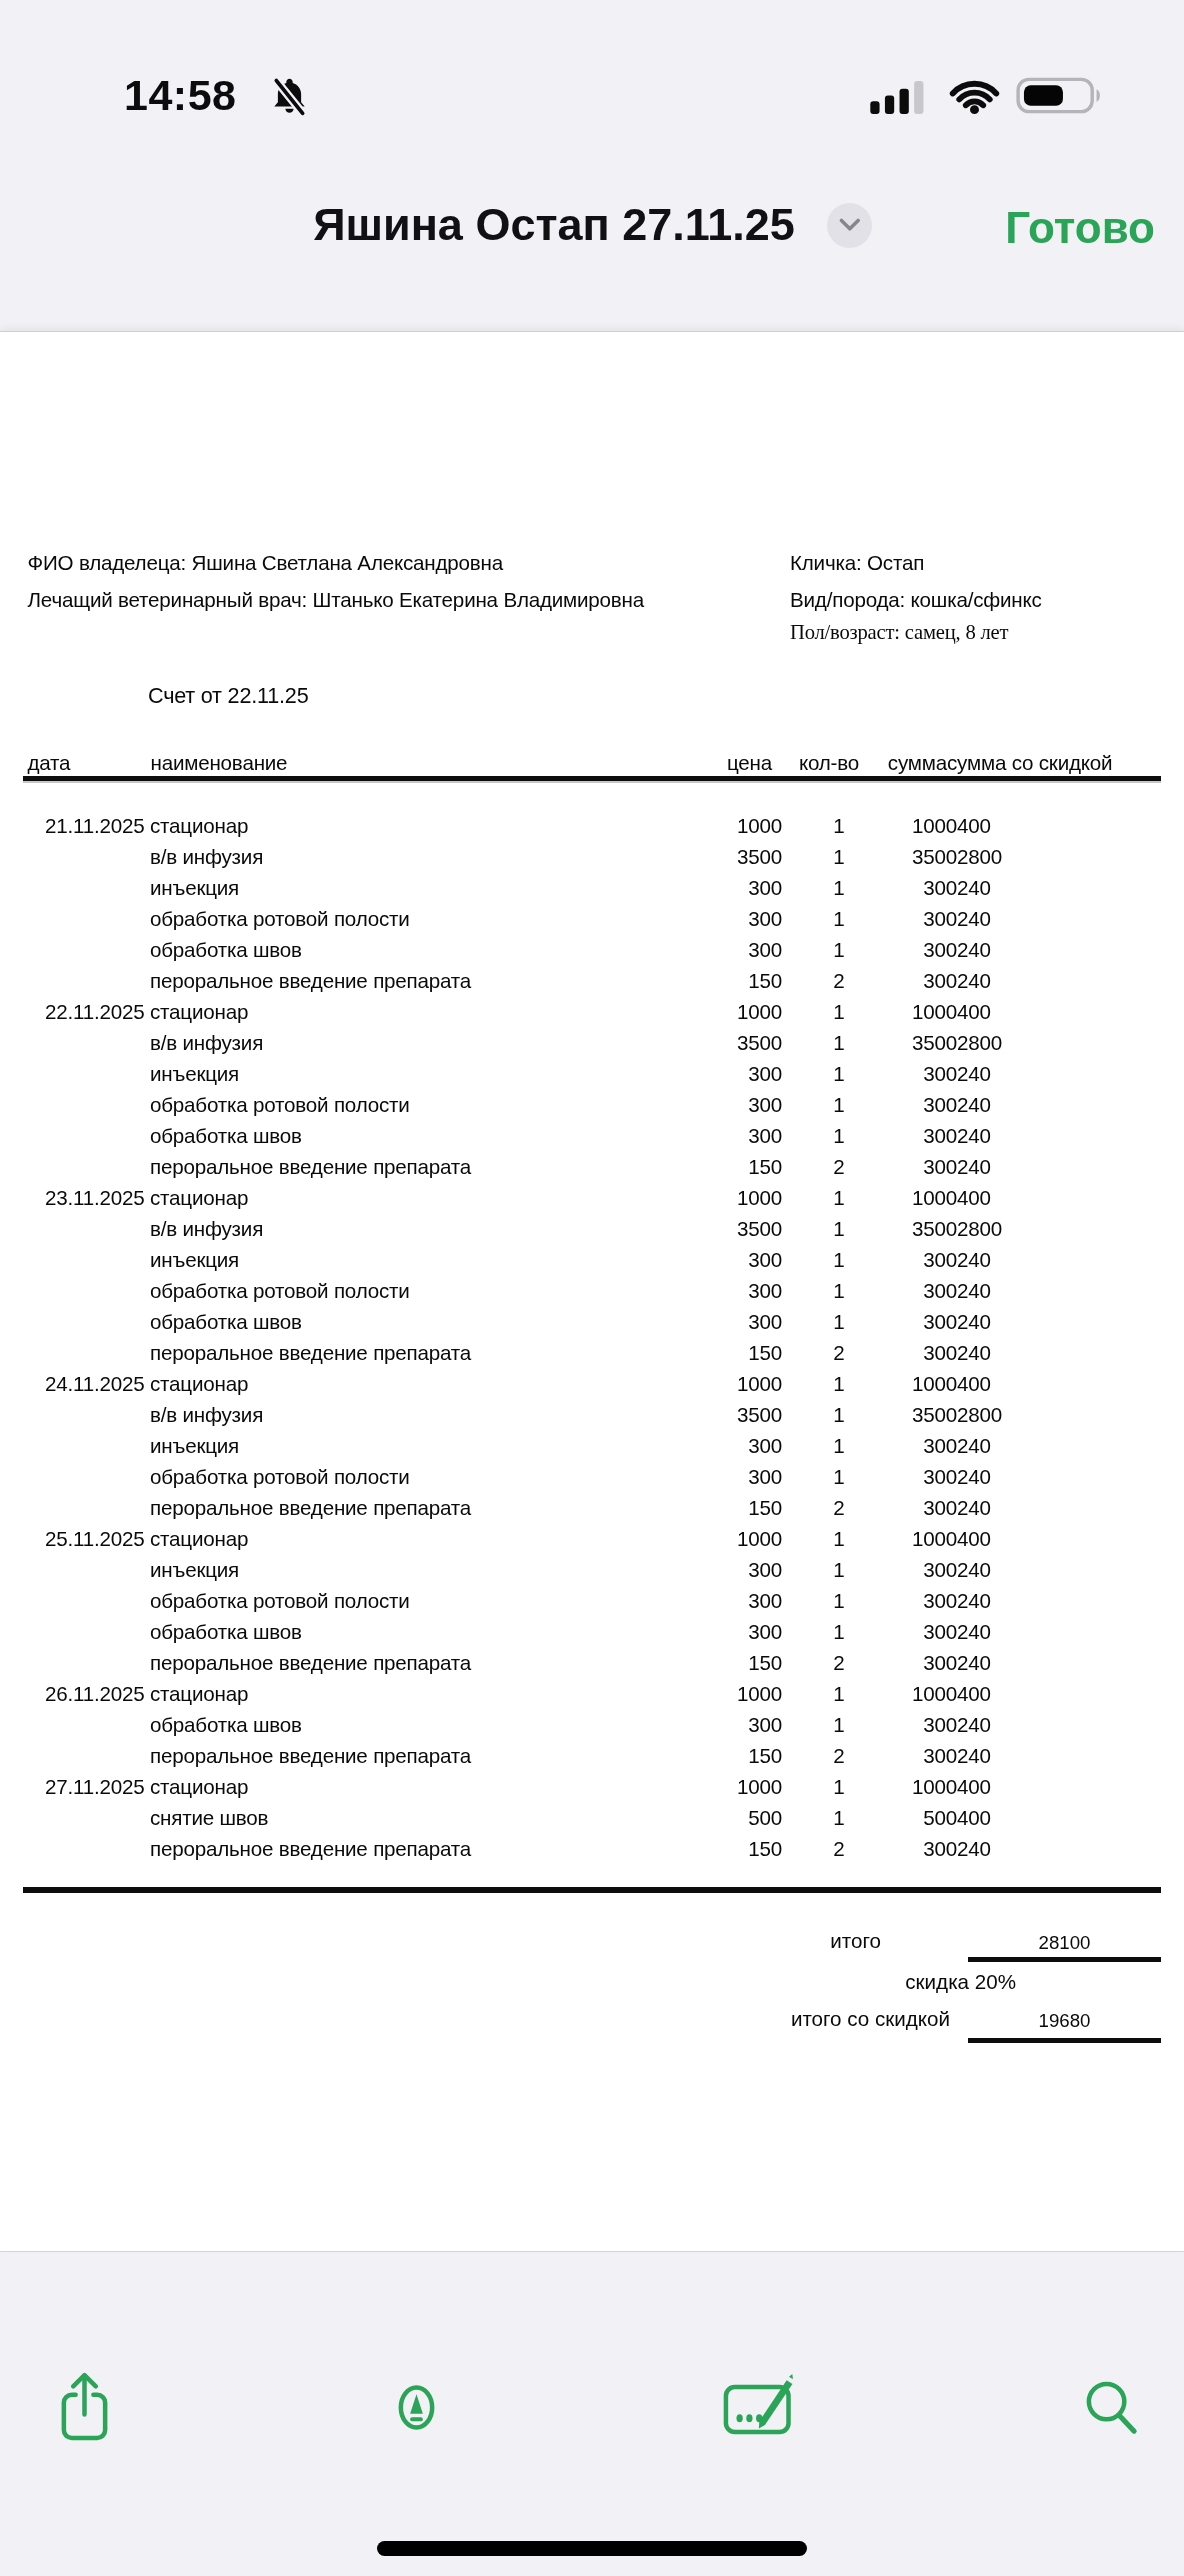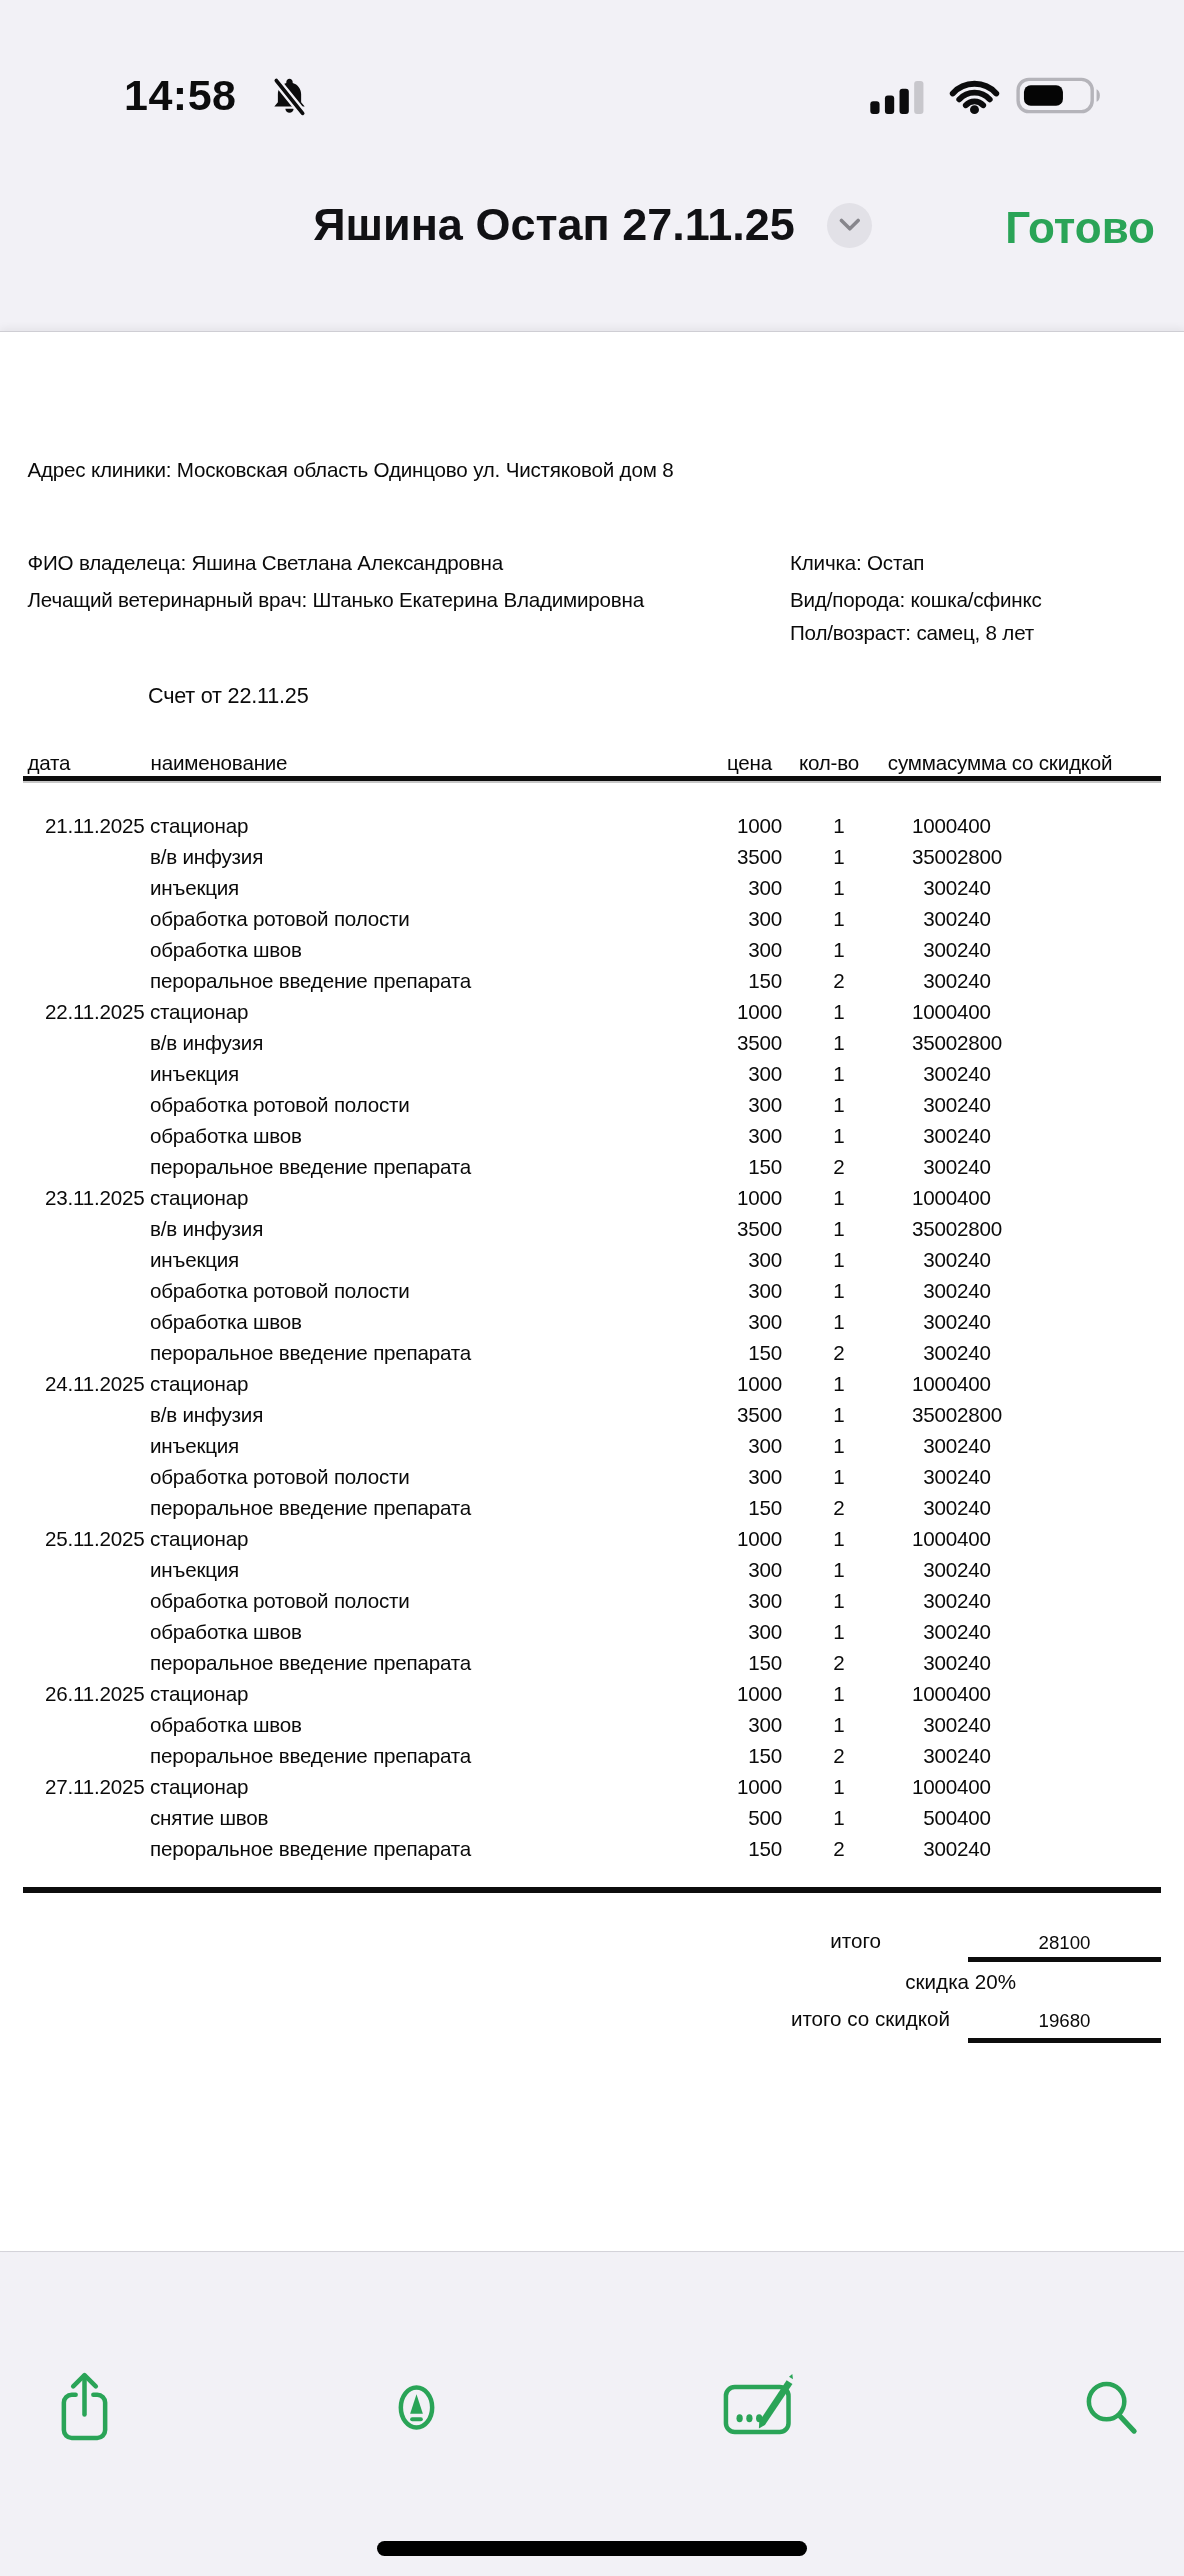--- a/index.html
+++ b/index.html
@@ -88,26 +88,25 @@
     <span class="chev-btn">
       <svg width="21.6" height="13.8" viewBox="0 0 22 14">
         <path d="M2.5,2.5 L11,11 L19.5,2.5" fill="none" stroke="#87868c" stroke-width="3.6" stroke-linecap="round" stroke-linejoin="round"></path>
       </svg>
     </span>
   </div>
   <button class="done-btn">Готово</button>
 
   <div class="sheet"></div>
 
-  <div class="doc-line" style="left:27.5px;top:458px;">Адрес клиники: Московская область Одинцово ул. Чистяковой дом 8</div>
   <div class="doc-line" style="left:27.5px;top:551px;">ФИО владелеца: Яшина Светлана Александровна</div>
   <div class="doc-line" style="left:790px;top:551px;">Кличка: Остап</div>
   <div class="doc-line" style="left:27.5px;top:588px;">Лечащий ветеринарный врач: Штанько Екатерина Владимировна</div>
   <div class="doc-line" style="left:790px;top:588px;">Вид/порода: кошка/сфинкс</div>
-  <div class="doc-line" style="left:790px;top:621px;">Пол/возраст: самец, 8 лет</div>
+  <div class="doc-line" style="left:790px;top:621px;font-family:Liberation Serif, serif;">Пол/возраст: самец, 8 лет</div>
   <div class="doc-line invoice-title" style="left:148px;top:683px;">Счет от 22.11.25</div>
 
   <div class="trow thead">
     <span class="c-date">дата</span>
     <span class="c-name">наименование</span>
     <span class="c-price">цена</span>
     <span class="c-qty">кол-во</span>
     <span class="c-sum">сумма</span>
     <span class="c-disc">сумма со скидкой</span>
   </div>

